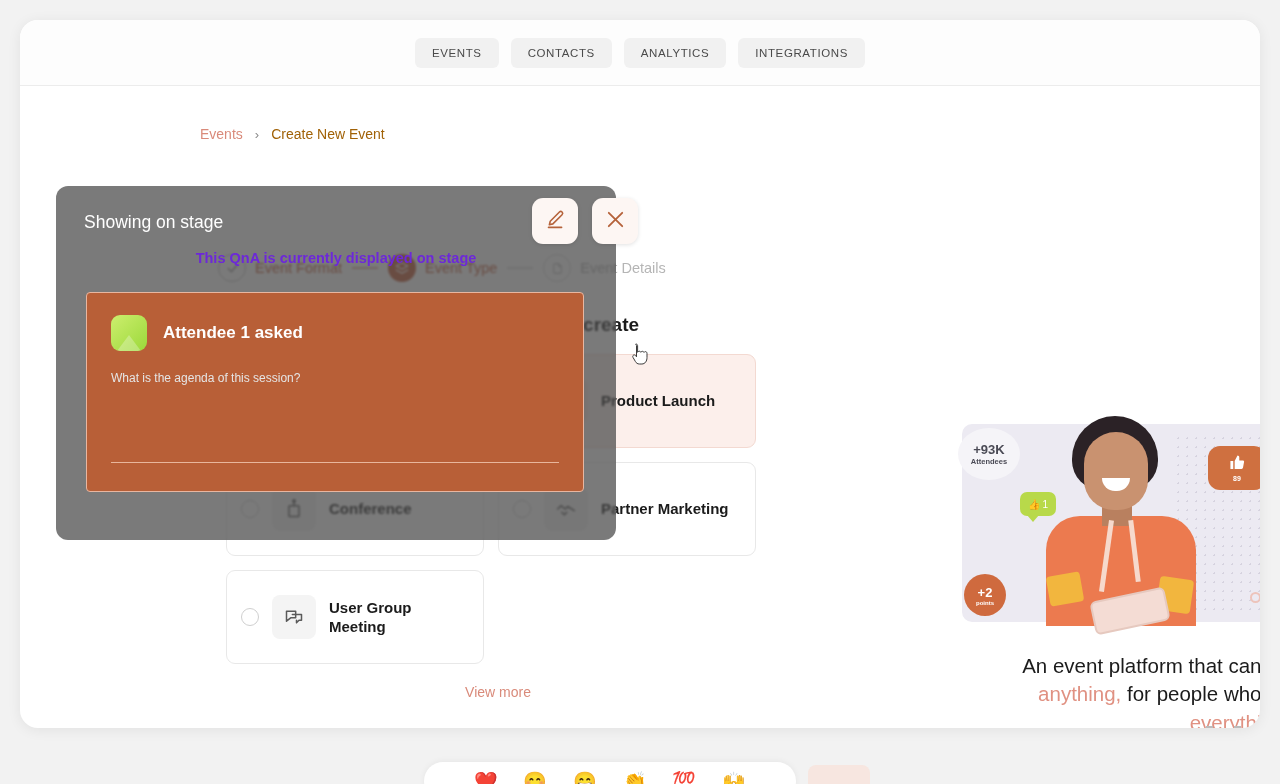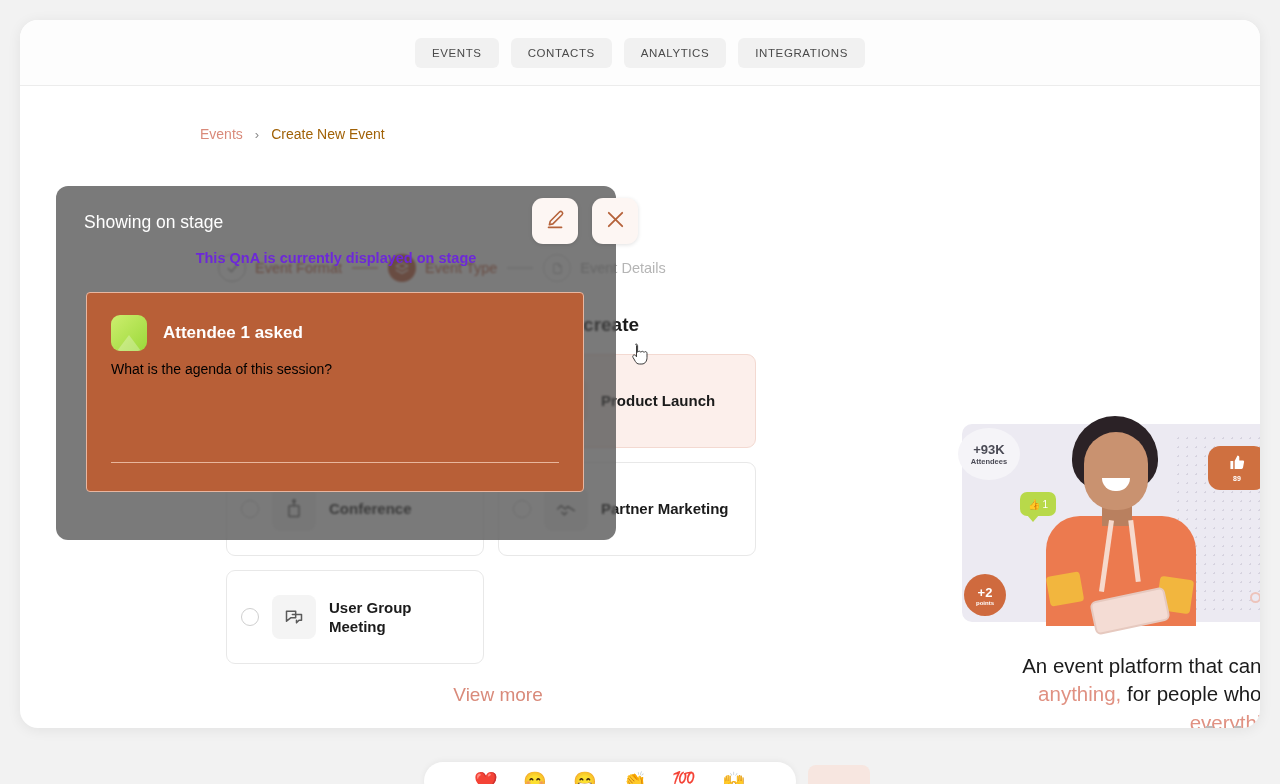--- a/index.html
+++ b/index.html
@@ -146,21 +146,21 @@
     color: #5a5a5a;
   }
   .evt-card.selected .evt-icon { background: #f7e3dc; }
   .evt-label {
     font-size: 15px; font-weight: 700; color: #1b1b1b; line-height: 1.28;
   }
 
   .view-more {
     position: absolute; left: 206px; top: 598px; width: 544px;
     text-align: center;
-    font-size: 19px; color: #d98a7a; cursor: pointer;
+    font-size: 14px; color: #d98a7a; cursor: pointer;
   }
 
   
   .hero {
     position: absolute; left: 930px; top: 330px;
     width: 345px; height: 215px;
   }
   .hero-bg {
     position: absolute; left: 12px; top: 8px;
     width: 312px; height: 198px;
@@ -324,22 +324,22 @@
   }
   .qna-avatar:after {
     content: ''; position: absolute; left: 6px; bottom: 0;
     border-left: 12px solid transparent; border-right: 12px solid transparent;
     border-bottom: 16px solid rgba(255,255,255,0.28);
   }
   .qna-who {
     font-size: 17px; font-weight: 700; color: #ffffff;
   }
   .qna-q {
-    margin-top: 10px;
-    font-size: 14px; color: #000000;
+    margin-top: 20px;
+    font-size: 12px; color: #e5e5e5;
   }
   .qna-up {
     margin-top: 24px;
     font-size: 14px; color: #f6e4dc;
   }
   .qna-divider {
     position: absolute; left: 24px; right: 24px; bottom: 28px;
     height: 1px; background: #e8b69c;
   }
 

